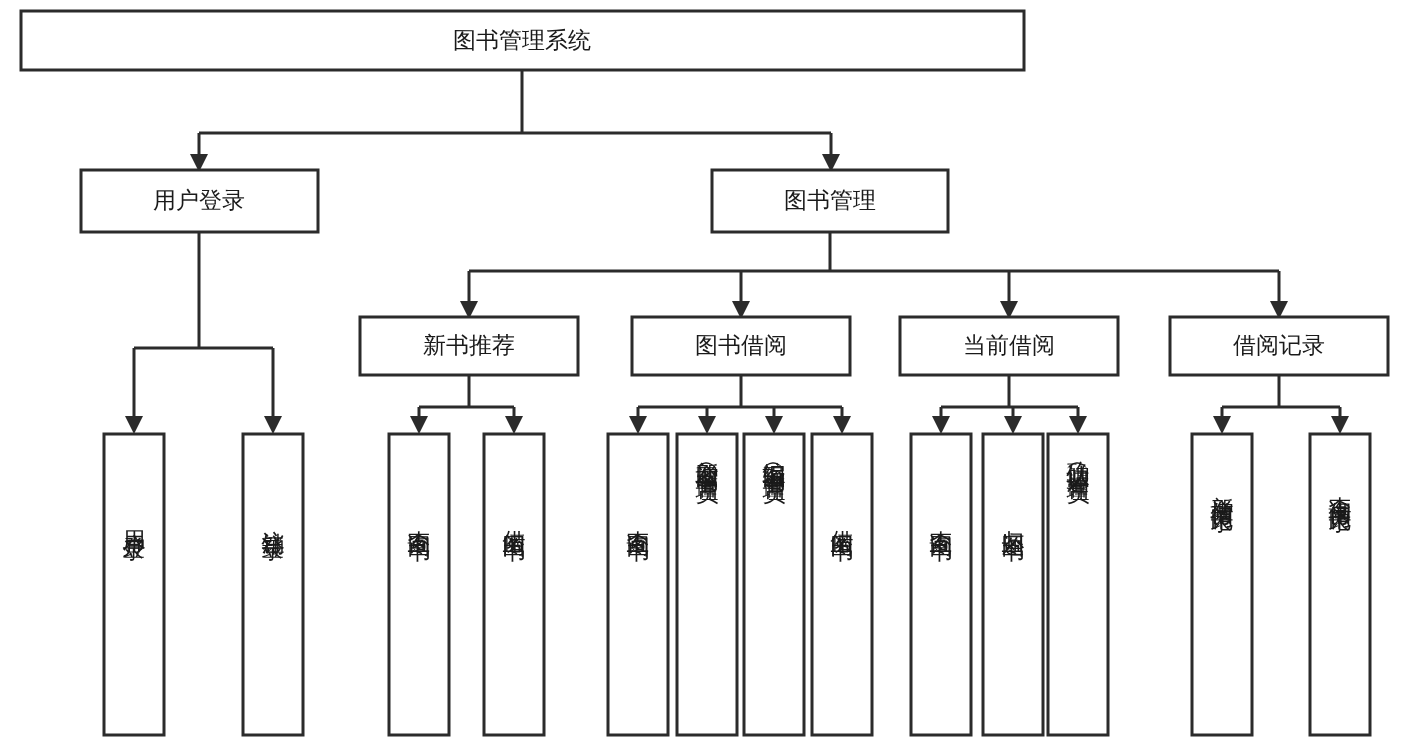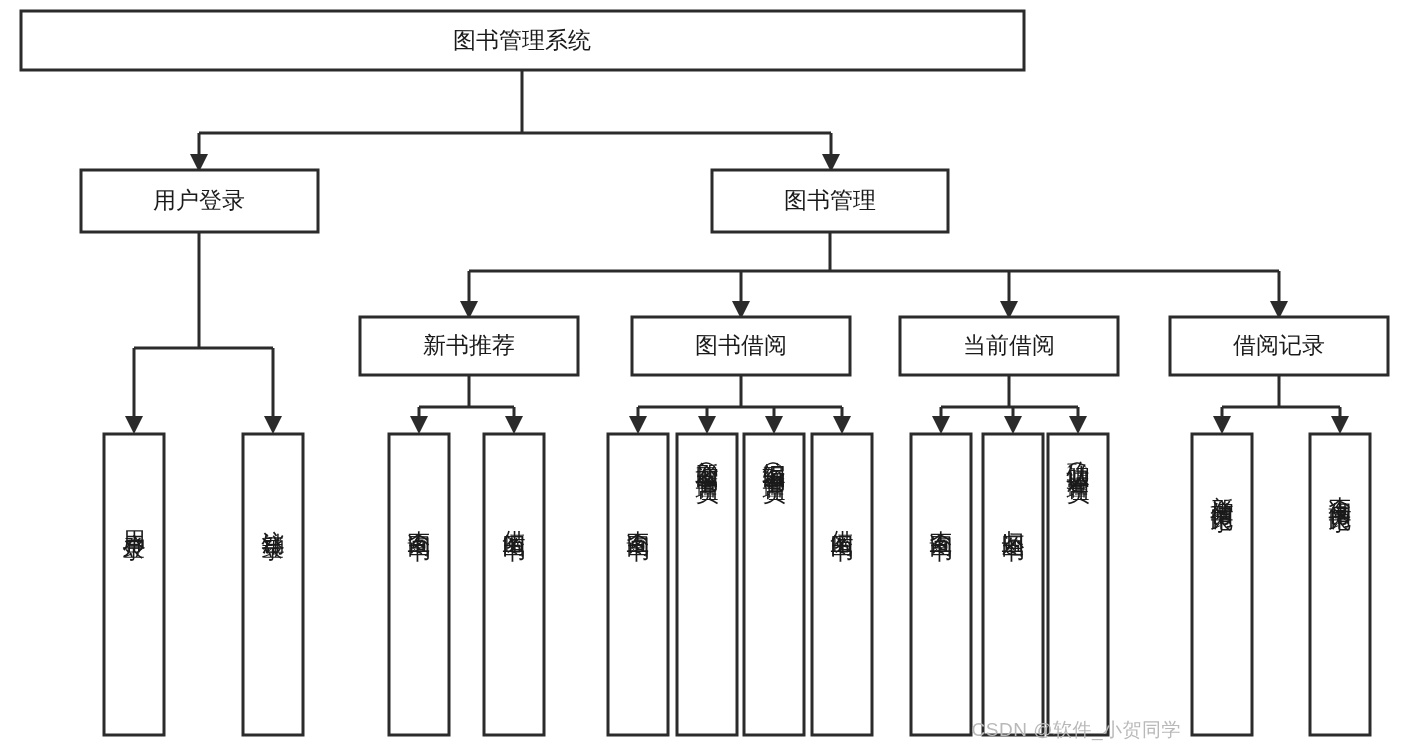--- a/index.html
+++ b/index.html
@@ -177,15 +177,14 @@
   <div class="leaf-label" style="left:638px;  top:512px;">查询图书</div>
   <div class="leaf-label" style="left:707px;  top:443px;">新增图书（管理员）</div>
   <div class="leaf-label" style="left:774px;  top:443px;">编辑图书（管理员）</div>
   <div class="leaf-label" style="left:842px;  top:512px;">借阅图书</div>
   <div class="leaf-label" style="left:941px;  top:512px;">查询图书</div>
   <div class="leaf-label" style="left:1013px; top:512px;">归还图书</div>
   <div class="leaf-label" style="left:1078px; top:443px;">确认归还（管理员）</div>
   <div class="leaf-label" style="left:1222px; top:478px;">新增借阅记录</div>
   <div class="leaf-label" style="left:1340px; top:478px;">查询借阅记录</div>
 
-  <div class="watermark">CSDN @软件_小贺同学</div>
 
 </div>
 
 </body></html>

